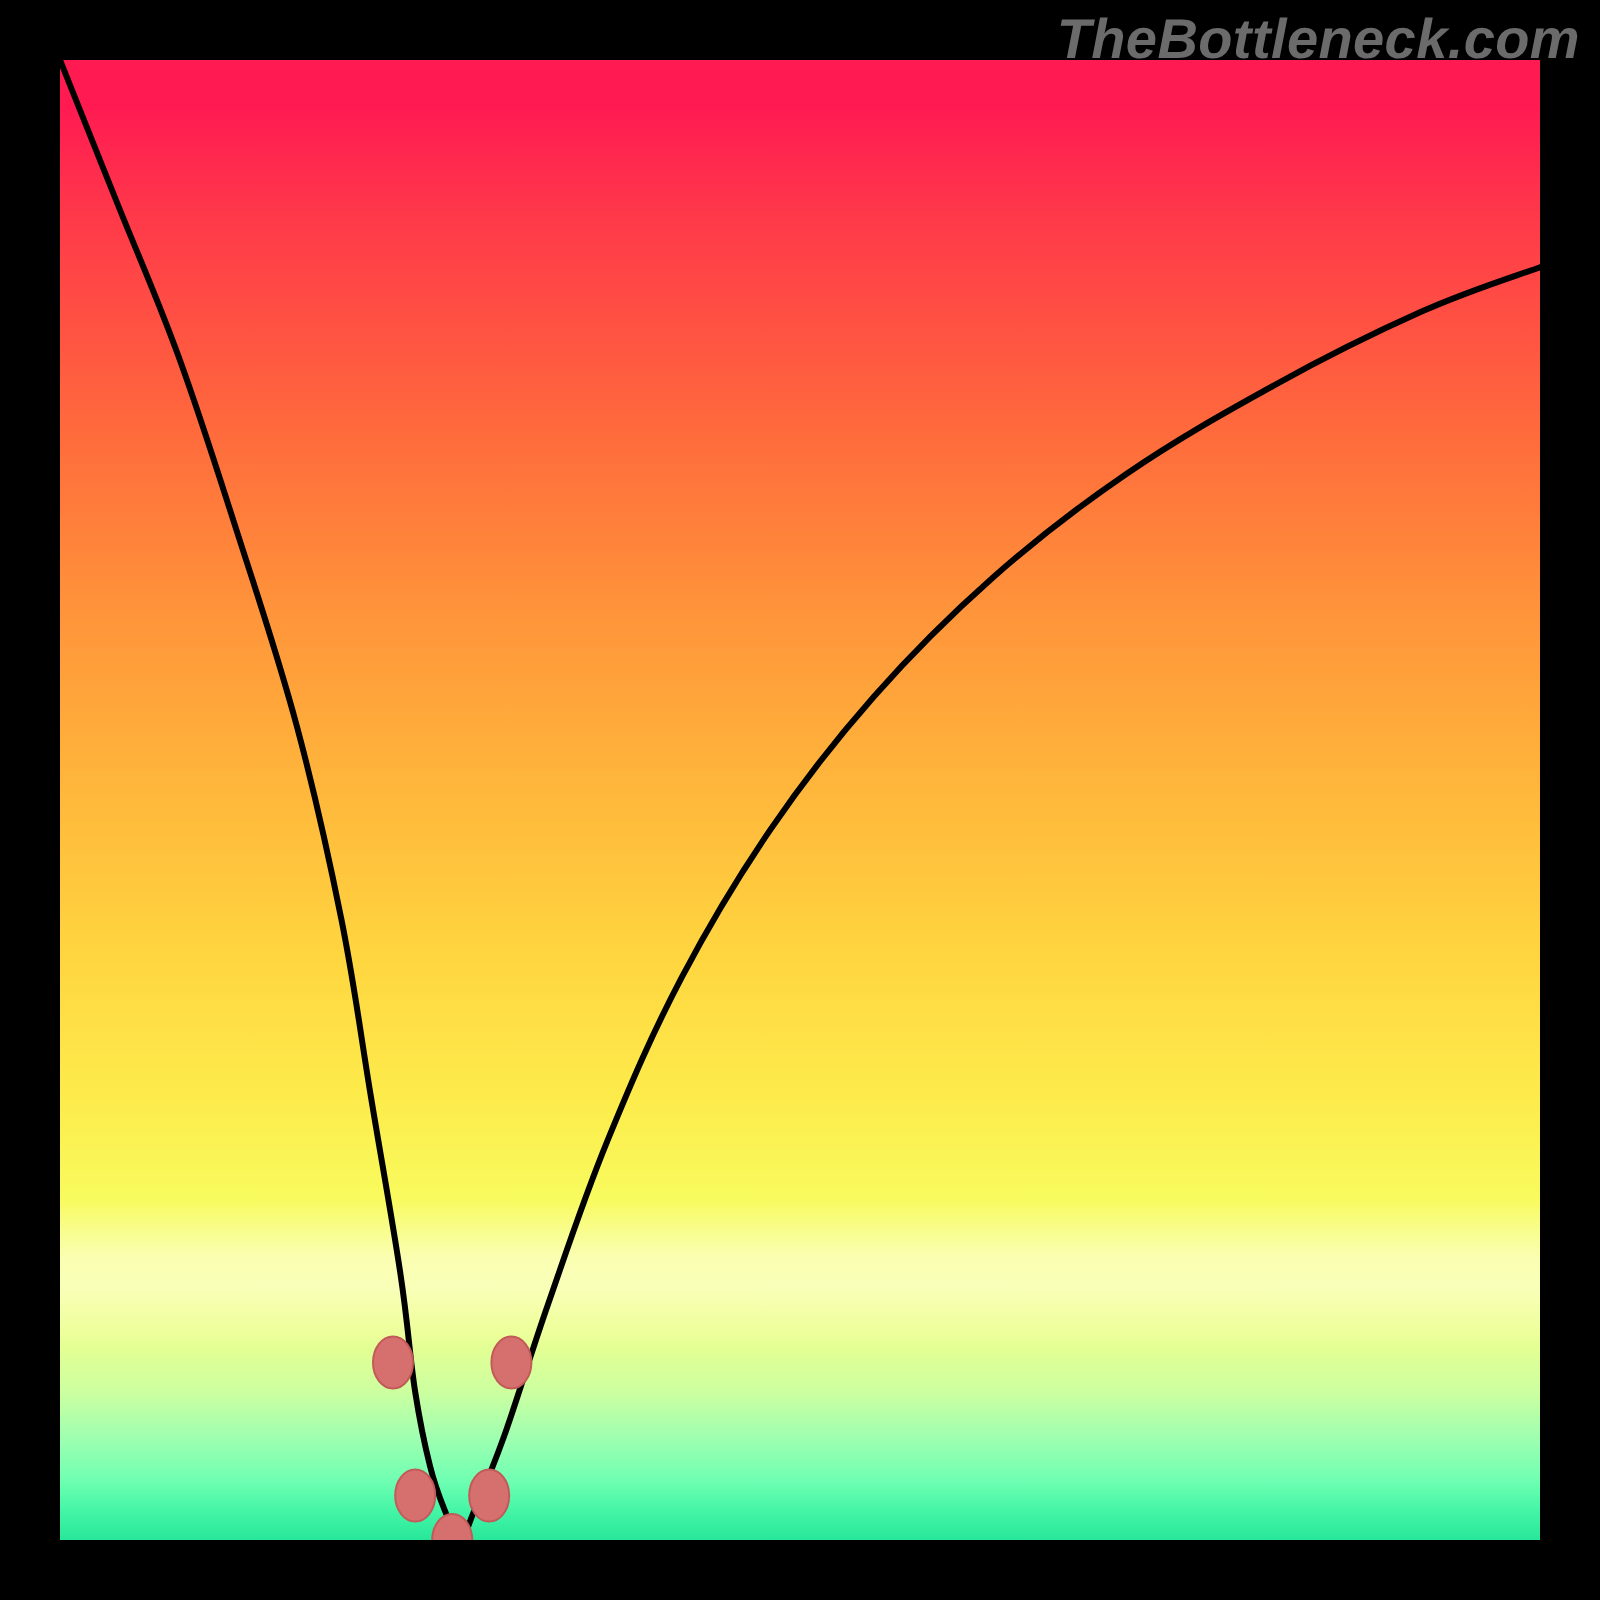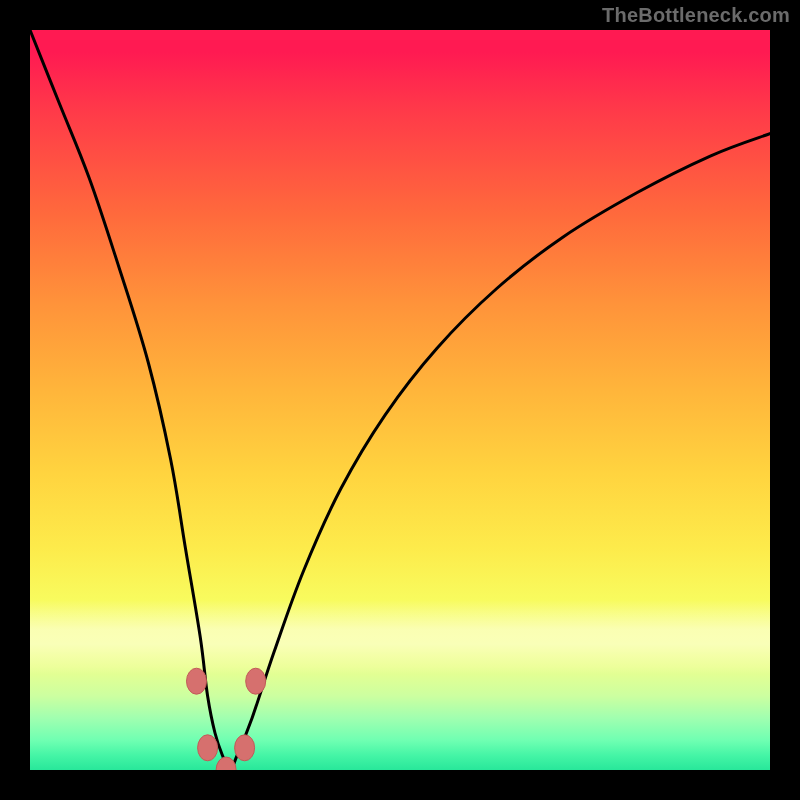--- a/index.html
+++ b/index.html
@@ -64,24 +64,25 @@
     left: 0;
     top: 0;
     width: 100%;
     height: 100%;
   }
   .watermark {
     position: absolute;
     top: 4px;
     right: 10px;
     color: #6b6b6b;
-    font-size: 20px;
+    font-size: 28px;
     font-weight: 600;
     letter-spacing: 0.2px;
     user-select: none;
+    font-style: italic;
   }
 </style>
 </head>
 <body>
 
 <div class="watermark">TheBottleneck.com</div>
 
 <div class="frame">
   <div class="gradient"></div>
   <div class="haze"></div>

